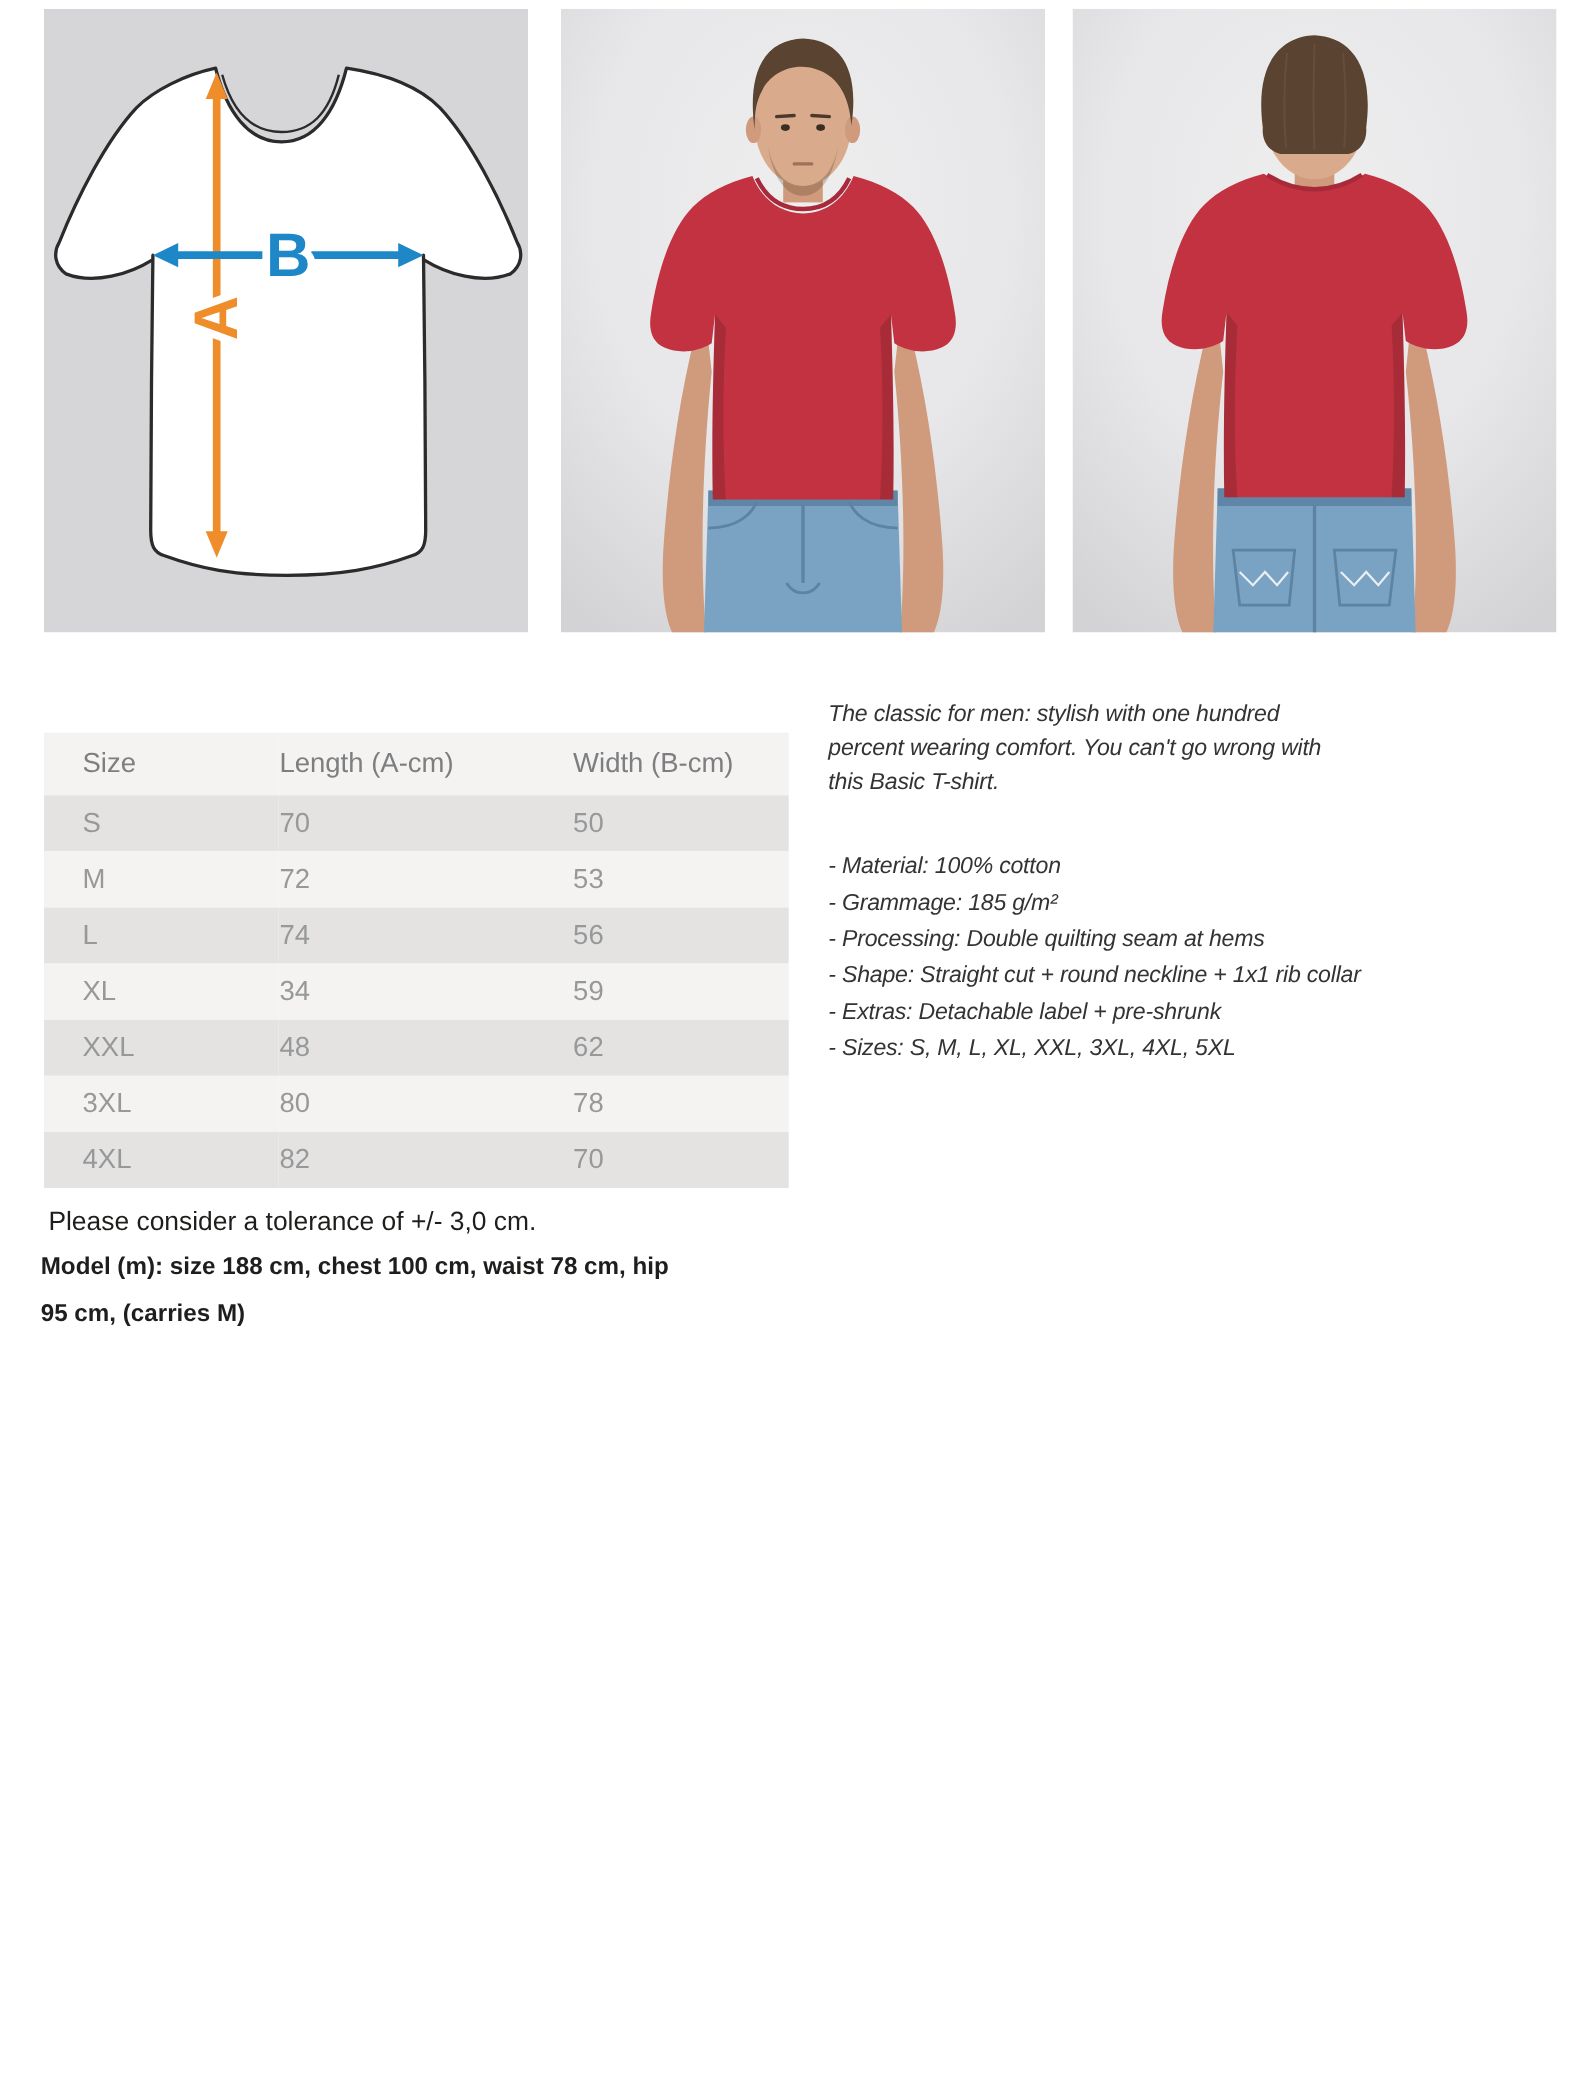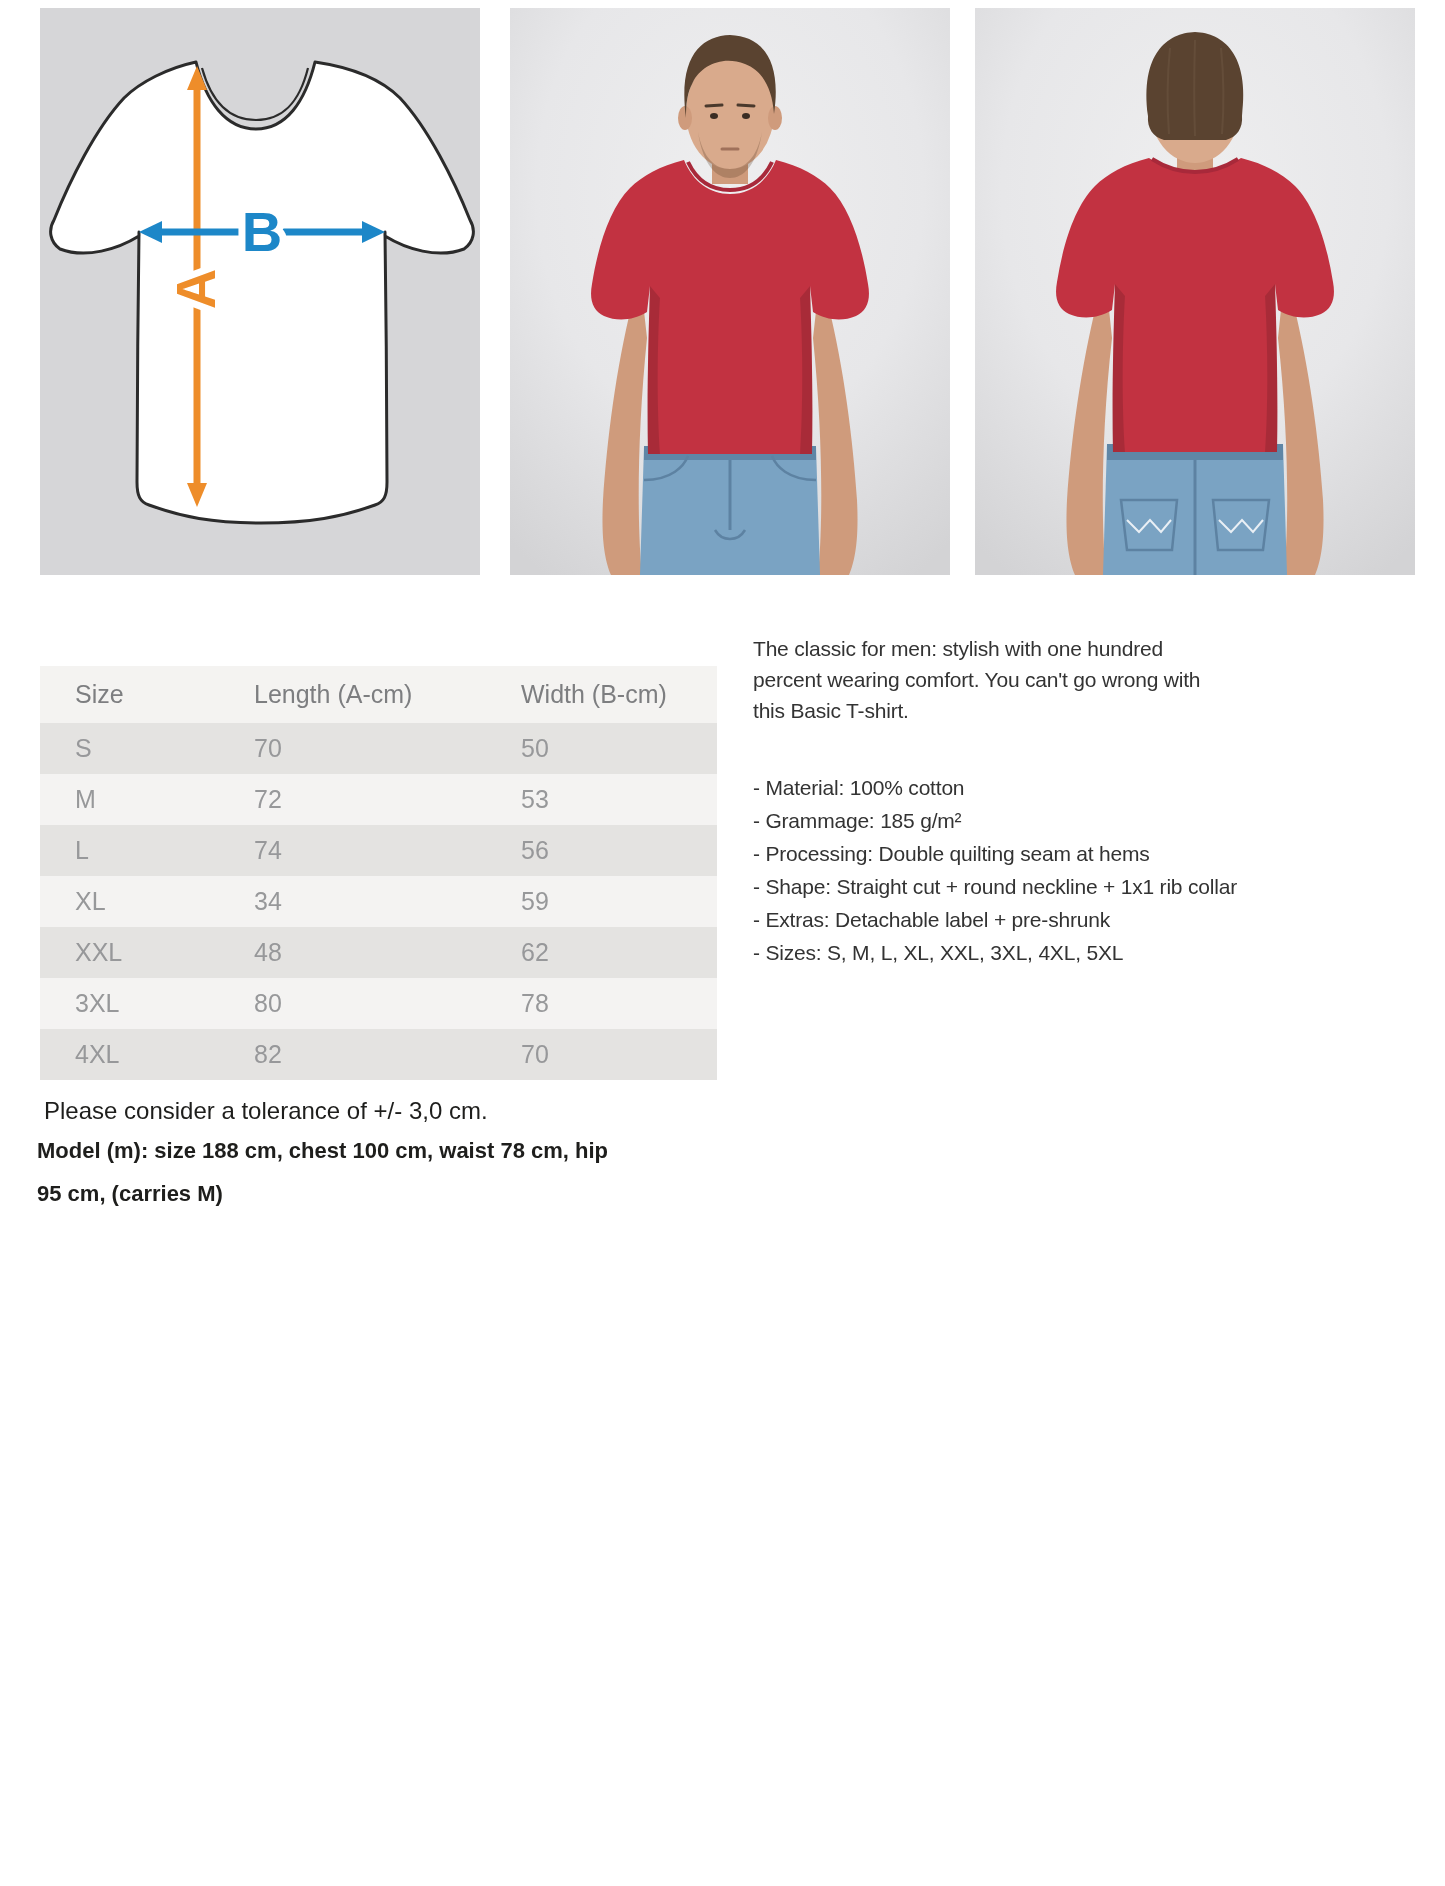--- a/index.html
+++ b/index.html
@@ -55,22 +55,22 @@
   }
   .size-table th:first-child, .size-table td:first-child { padding-left:35px; }
   .size-table tbody tr:nth-child(odd)  { background:var(--table-row-dark,#e4e3e1); }
   .size-table tbody tr:nth-child(even) { background:var(--table-row-light,#f4f3f2); }
 
   
   .description {
     position:absolute; left:753px; top:633px; width:662px;
     color:var(--desc-text,#333333); font-size:21px; letter-spacing:-0.2px;
   }
-  .description .intro { margin:0; width:484px; line-height:31px; }
-  .description .bullets { margin-top:45px; }
+  .description .intro { margin:0; width:484px; line-height:31px;font-style:italic; }
+  .description .bullets { margin-top:45px;font-style:italic; }
   .description .bullet { line-height:33px; white-space:nowrap; }
 
   
   .notes { position:absolute; left:37px; top:1096px; width:600px; color:var(--note-text,#1e1e1c); }
   .notes .tolerance { padding-left:7px; font-size:24px; line-height:30px; }
   .notes .model { margin-top:3px; font-size:22px; font-weight:bold; line-height:43px; }
 </style>
 </head>
 <body>
 

